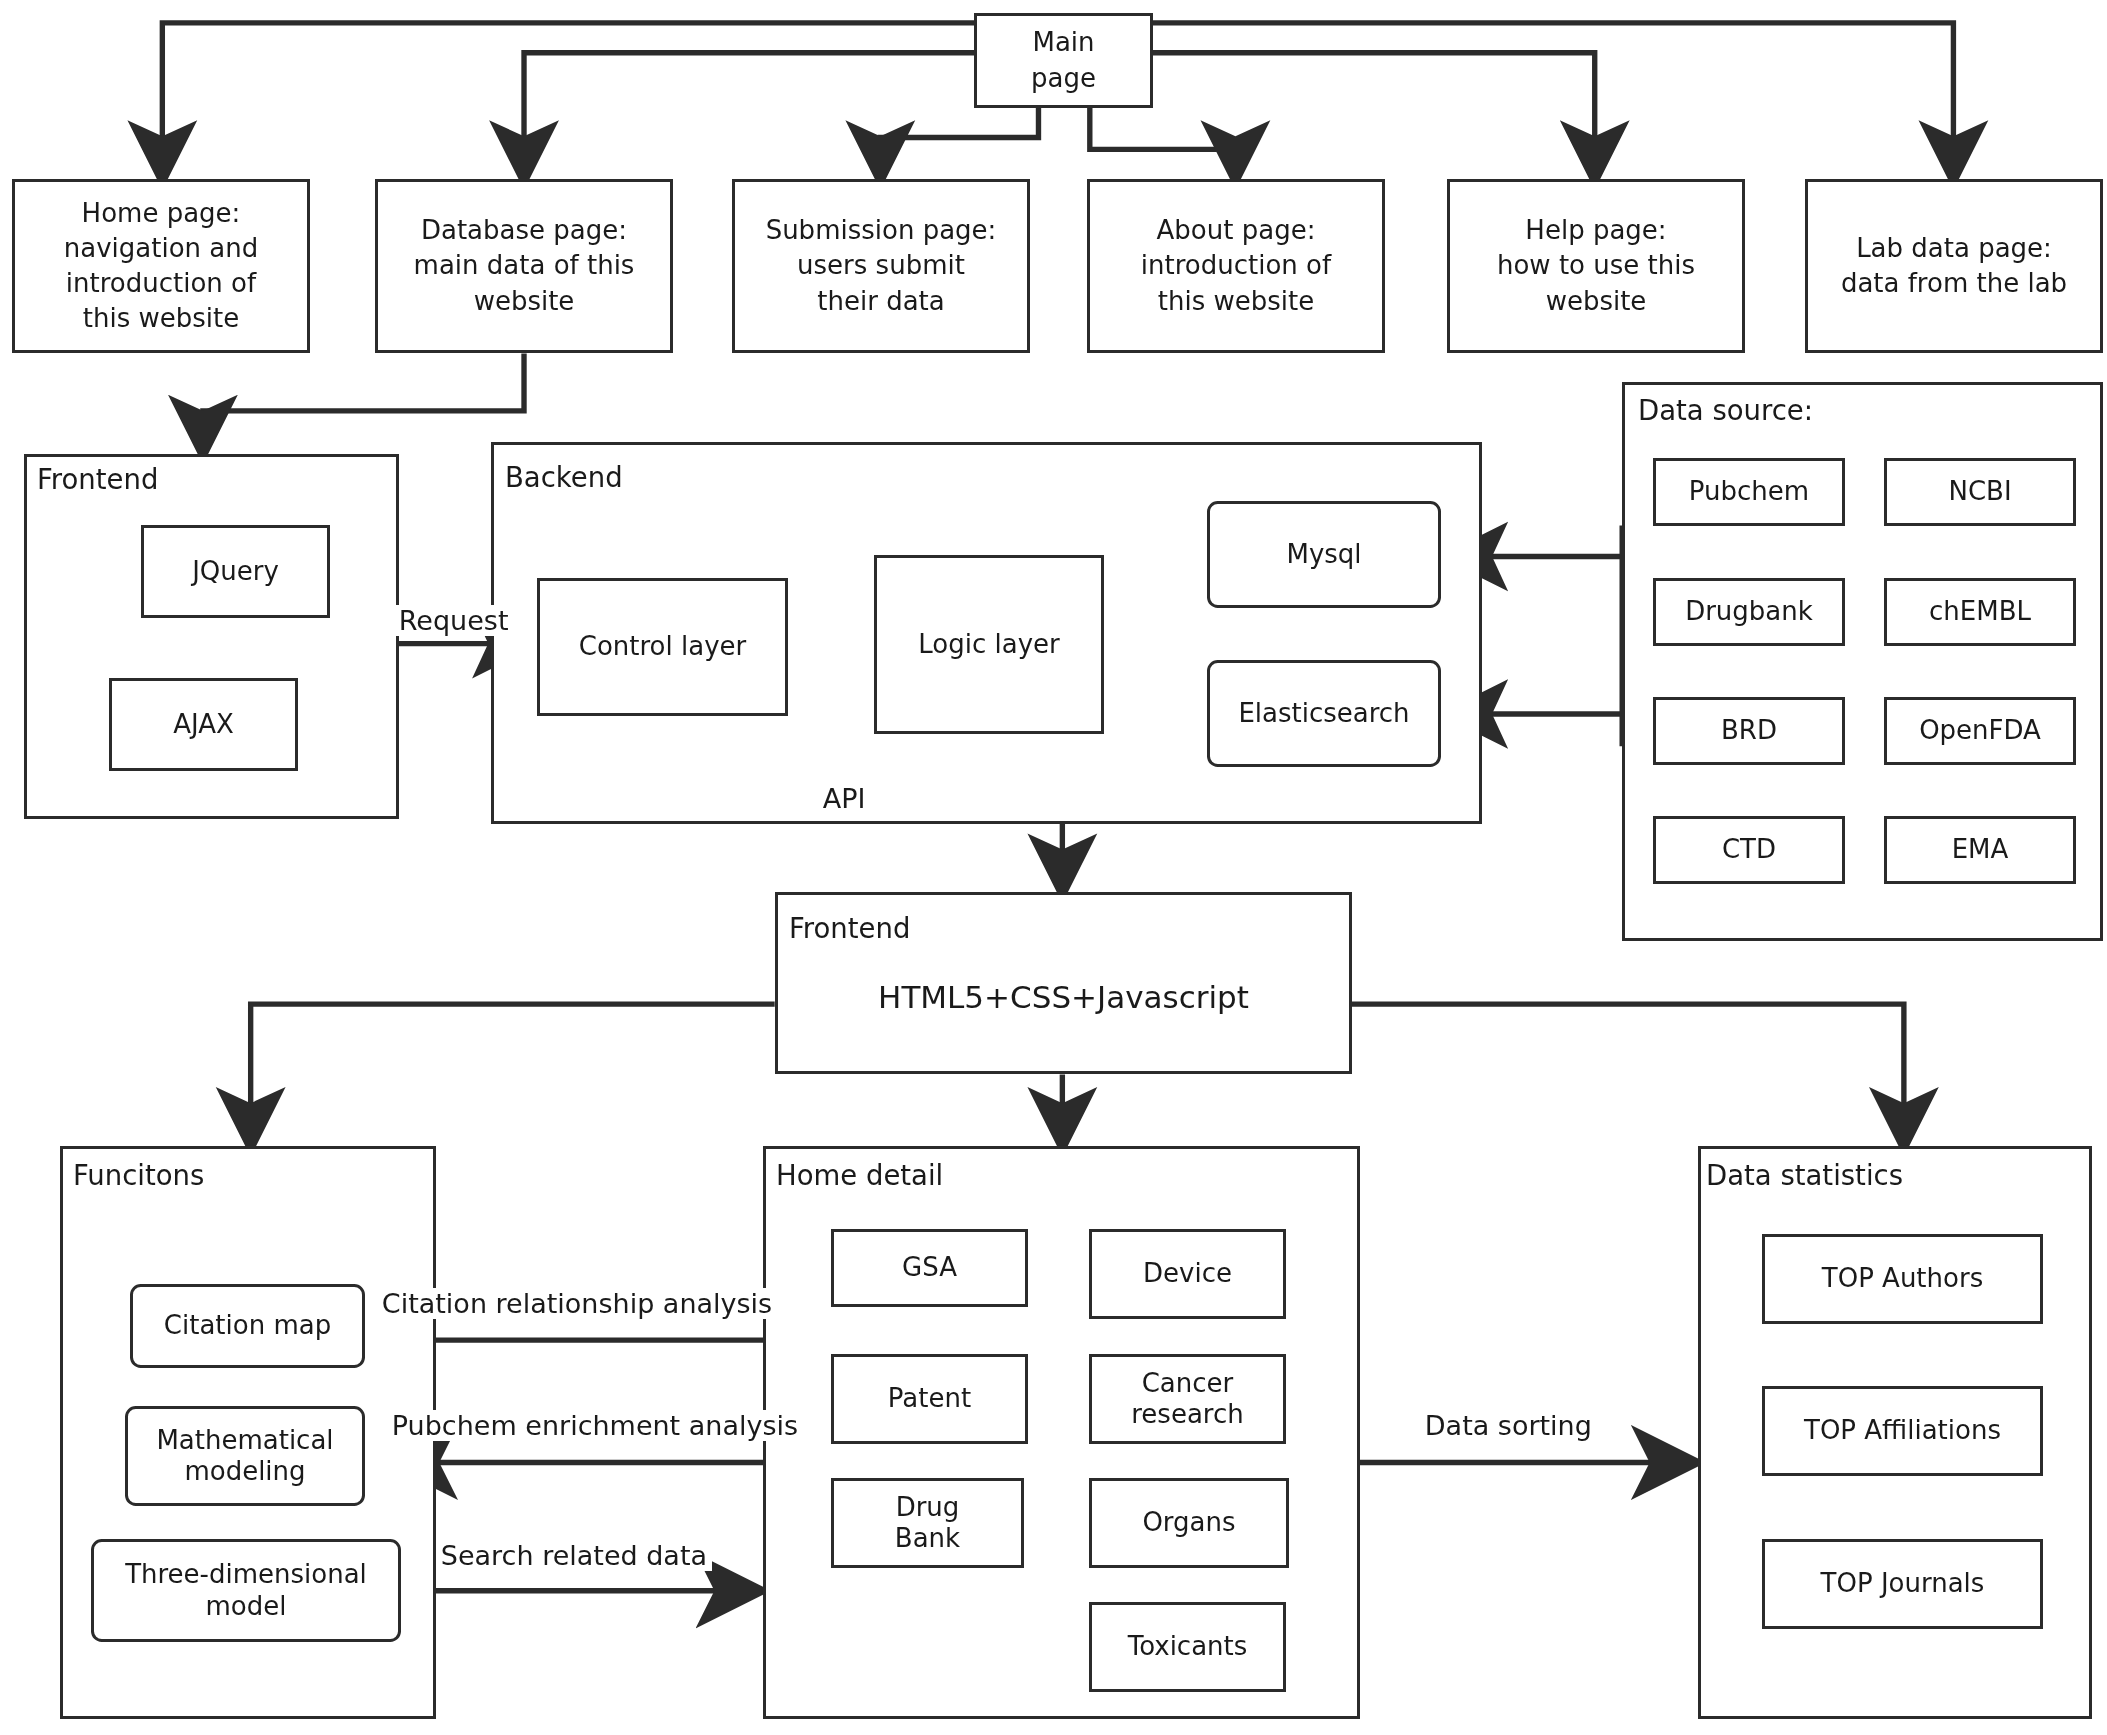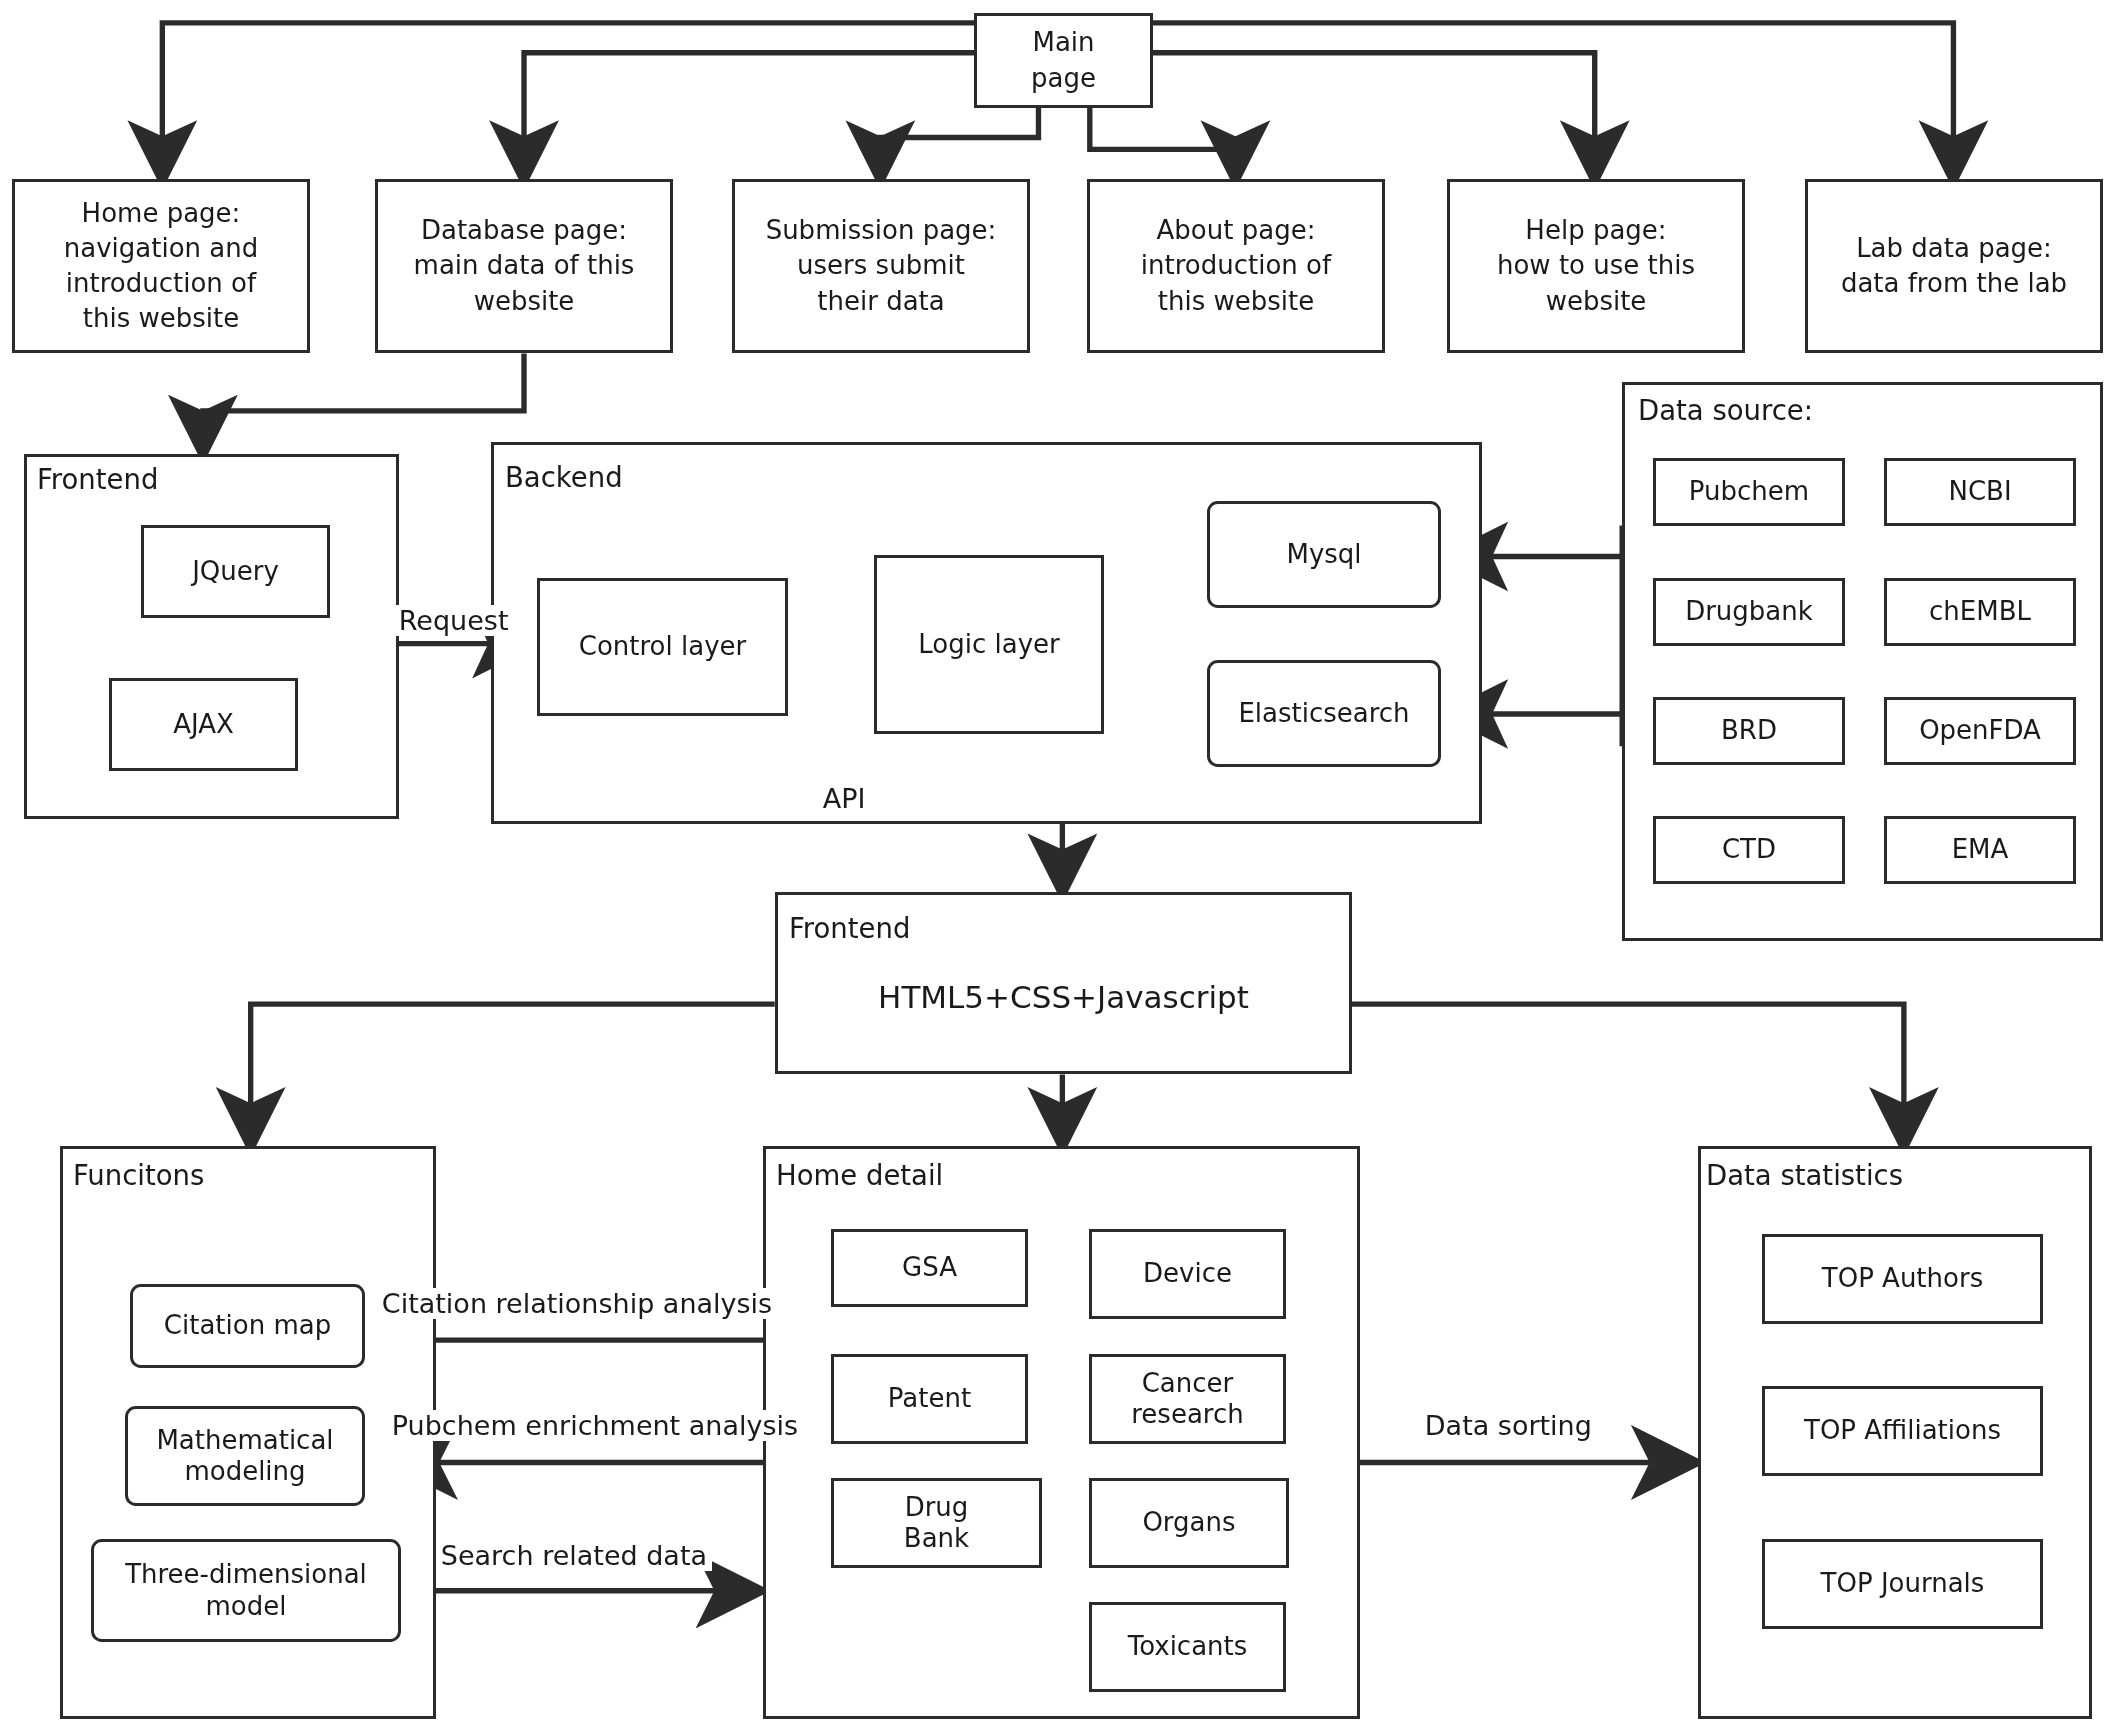--- a/index.html
+++ b/index.html
@@ -251,21 +251,21 @@
   <div class="box" style="left:1089px; top:1229px; width:197px; height:90px;">
     <span>Device</span>
   </div>
   <div class="box" style="left:831px; top:1354px; width:197px; height:90px;">
     <span>Patent</span>
   </div>
   <div class="box tight" style="left:1089px; top:1354px; width:197px; height:90px;">
     <span style="white-space:pre-line;">Cancer
 research</span>
   </div>
-  <div class="box tight" style="left:831px; top:1478px; width:211px; height:90px;">
+  <div class="box tight" style="left:831px; top:1478px; width:193px; height:90px;">
     <span style="white-space:pre-line;">Drug
 Bank</span>
   </div>
   <div class="box" style="left:1089px; top:1478px; width:200px; height:90px;">
     <span>Organs</span>
   </div>
   <div class="box" style="left:1089px; top:1602px; width:197px; height:90px;">
     <span>Toxicants</span>
   </div>
 

